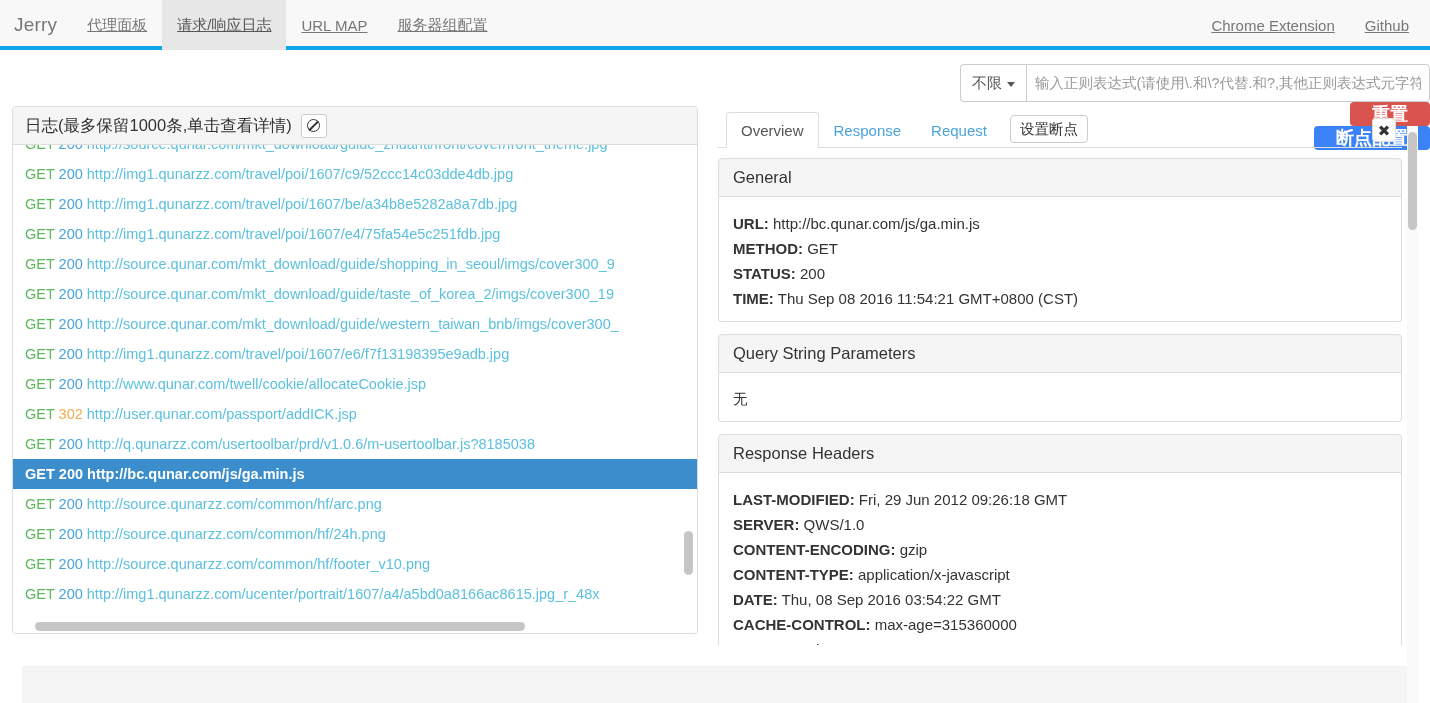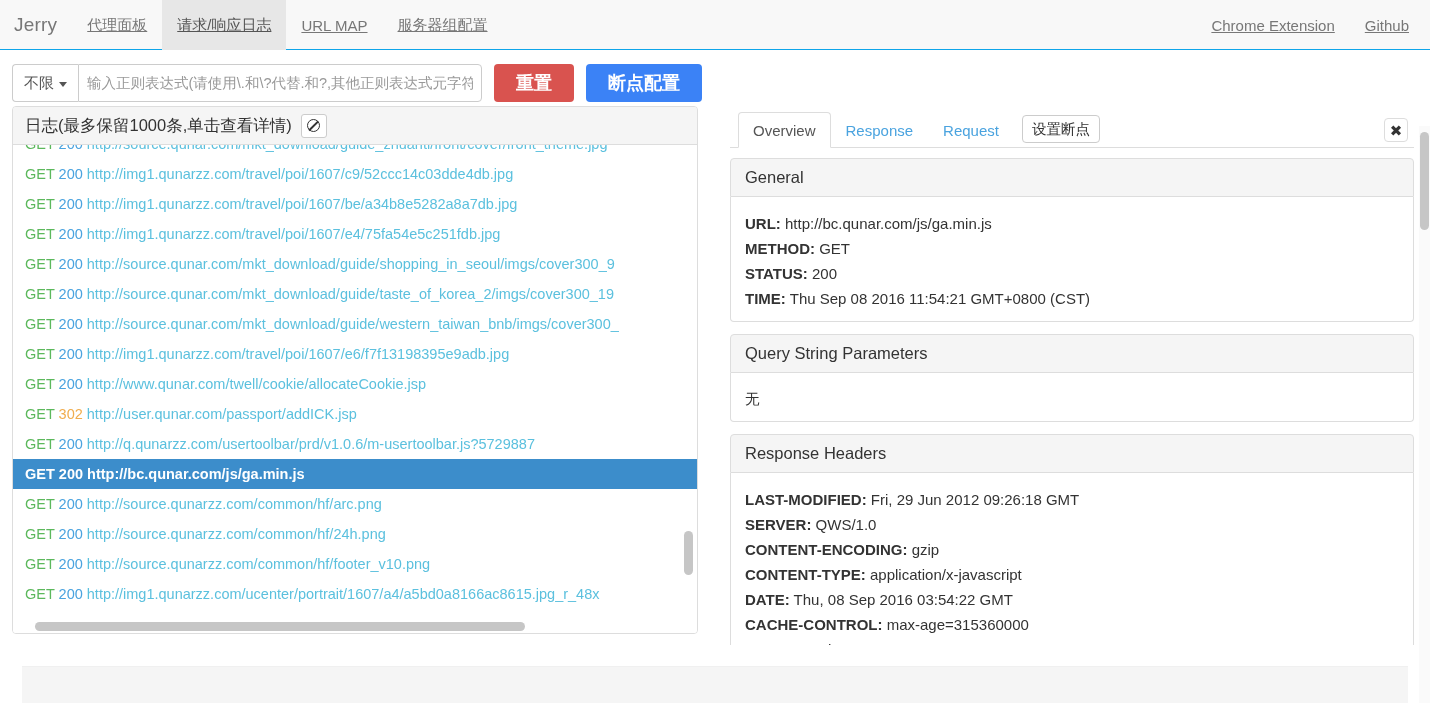--- a/index.html
+++ b/index.html
@@ -10,21 +10,21 @@
     background: #ffffff;
     font-family: "Liberation Sans", "DejaVu Sans", sans-serif;
     -webkit-font-smoothing: antialiased;
   }
 
   
   .navbar {
     position: relative;
     height: 50px;
     background: #f8f8f8;
-    border-bottom: 1px solid #0ea5e9;
+    border-bottom: 4px solid #0ea5e9;
     display: flex;
     align-items: stretch;
   }
   .brand {
     display: flex; align-items: center;
     padding: 0 15px 0 14px;
     font-size: 19px;
     color: #777777;
     letter-spacing: 0.2px;
     height: 50px;
@@ -49,20 +49,21 @@
     display: flex; align-items: stretch;
     padding-right: 6px;
   }
 
   
   .toolbar {
     display: flex;
     align-items: flex-end;
     padding: 14px 0 0 12px;
     height: 52px;
+    flex-direction: column;
   }
   .input-group { display: flex; align-items: stretch; }
   .dd-btn {
     display: flex; align-items: center; gap: 5px;
     height: 38px;
     padding: 0 11px;
     background: #ffffff;
     border: 1px solid #cccccc;
     border-right: none;
     border-radius: 4px 0 0 4px;
@@ -104,21 +105,20 @@
     font-family: "Liberation Sans", "DejaVu Sans", sans-serif;
   }
   .btn-danger { background: #d9534f; margin-left: 12px; }
   .btn-primary { background: #3b82f6; margin-left: 12px; }
 
   
   .content {
     display: flex;
     padding: 4px 0 0 0;
     height: 540px;
-    gap: 12px;
   }
   .col-left { width: 710px; padding: 0 12px 0 12px; }
   .col-right {
     width: 700px;
     padding: 0 8px 0 8px;
     position: relative;
   }
 
   
   .panel {
@@ -394,21 +394,21 @@
             <div class="log-row"><span class="m">GET</span><span class="s"> 200 </span><span class="u">http://source.qunar.com/mkt_download/guide_zhuanti/front/cover/front_theme.jpg</span></div>
             <div class="log-row"><span class="m">GET</span><span class="s"> 200 </span><span class="u">http://img1.qunarzz.com/travel/poi/1607/c9/52ccc14c03dde4db.jpg</span></div>
             <div class="log-row"><span class="m">GET</span><span class="s"> 200 </span><span class="u">http://img1.qunarzz.com/travel/poi/1607/be/a34b8e5282a8a7db.jpg</span></div>
             <div class="log-row"><span class="m">GET</span><span class="s"> 200 </span><span class="u">http://img1.qunarzz.com/travel/poi/1607/e4/75fa54e5c251fdb.jpg</span></div>
             <div class="log-row"><span class="m">GET</span><span class="s"> 200 </span><span class="u">http://source.qunar.com/mkt_download/guide/shopping_in_seoul/imgs/cover300_9</span></div>
             <div class="log-row"><span class="m">GET</span><span class="s"> 200 </span><span class="u">http://source.qunar.com/mkt_download/guide/taste_of_korea_2/imgs/cover300_19</span></div>
             <div class="log-row"><span class="m">GET</span><span class="s"> 200 </span><span class="u">http://source.qunar.com/mkt_download/guide/western_taiwan_bnb/imgs/cover300_</span></div>
             <div class="log-row"><span class="m">GET</span><span class="s"> 200 </span><span class="u">http://img1.qunarzz.com/travel/poi/1607/e6/f7f13198395e9adb.jpg</span></div>
             <div class="log-row"><span class="m">GET</span><span class="s"> 200 </span><span class="u">http://www.qunar.com/twell/cookie/allocateCookie.jsp</span></div>
             <div class="log-row"><span class="m">GET</span><span class="s302"> 302 </span><span class="u">http://user.qunar.com/passport/addICK.jsp</span></div>
-            <div class="log-row"><span class="m">GET</span><span class="s"> 200 </span><span class="u">http://q.qunarzz.com/usertoolbar/prd/v1.0.6/m-usertoolbar.js?5729887</span></div>
+            <div class="log-row"><span class="m">GET</span><span class="s"> 200 </span><span class="u">http://q.qunarzz.com/usertoolbar/prd/v1.0.6/m-usertoolbar.js?8185038</span></div>
             <div class="log-row selected"><span class="m">GET</span><span class="s"> 200 </span><span class="u">http://bc.qunar.com/js/ga.min.js</span></div>
             <div class="log-row"><span class="m">GET</span><span class="s"> 200 </span><span class="u">http://source.qunarzz.com/common/hf/arc.png</span></div>
             <div class="log-row"><span class="m">GET</span><span class="s"> 200 </span><span class="u">http://source.qunarzz.com/common/hf/24h.png</span></div>
             <div class="log-row"><span class="m">GET</span><span class="s"> 200 </span><span class="u">http://source.qunarzz.com/common/hf/footer_v10.png</span></div>
             <div class="log-row"><span class="m">GET</span><span class="s"> 200 </span><span class="u">http://img1.qunarzz.com/ucenter/portrait/1607/a4/a5bd0a8166ac8615.jpg_r_48x</span></div>
           </div>
         <div class="vbar">
           <div class="vbar-thumb"></div>
         </div>
       </div>

